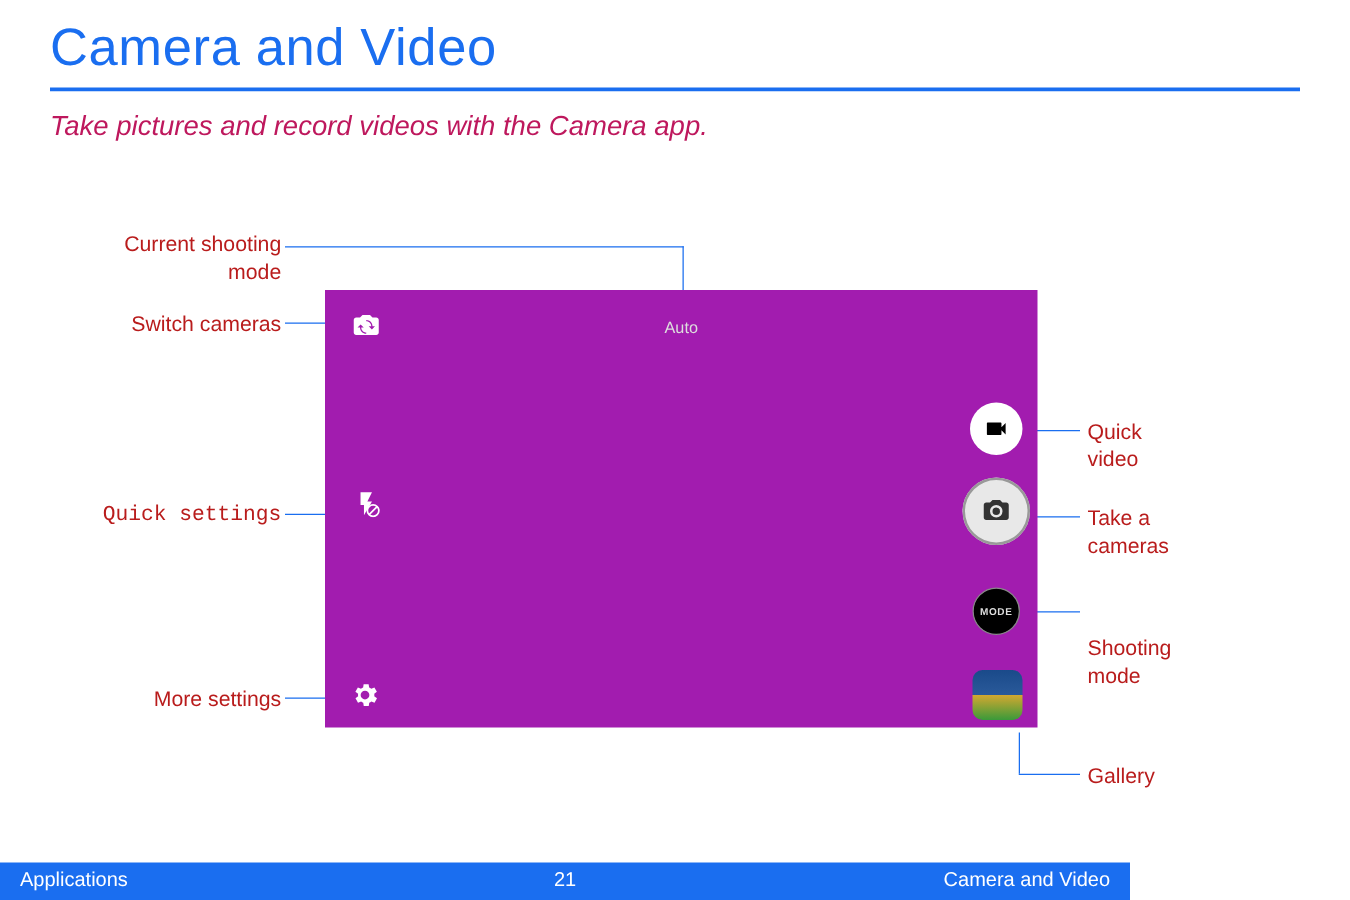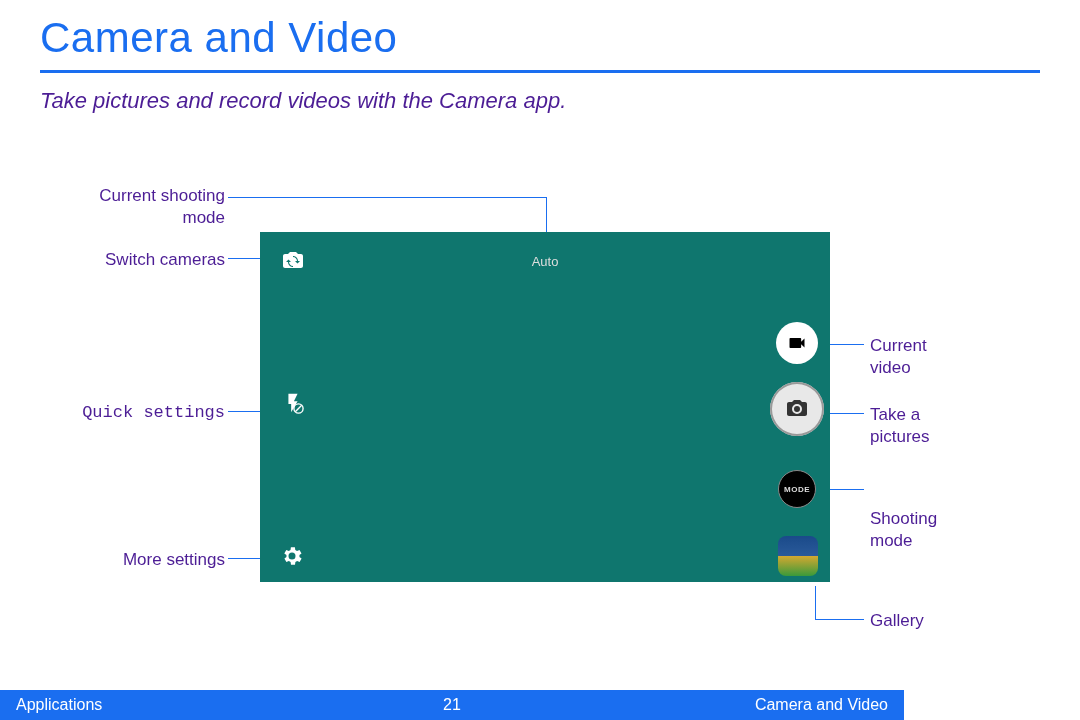--- a/index.html
+++ b/index.html
@@ -1,31 +1,31 @@
 <!DOCTYPE html>
 <html><head>
 <meta charset="utf-8">
 <style>
   * { box-sizing: border-box; margin: 0; padding: 0; }
   html, body { width: 1080px; height: 720px; font-family: Arial, Helvetica, sans-serif; background: #fff; }
   .page { position: relative; width: 904px; height: 720px; }
   .title { position: absolute; left: 40px; top: 14px; font-size: 42px; font-weight: 400; color: #1a6ef0; letter-spacing: 0.5px; }
   .title-rule { position: absolute; left: 40px; top: 70px; width: 1000px; height: 3px; background: #1a6ef0; }
-  .subtitle { position: absolute; left: 40px; top: 88px; font-size: 22px; font-style: italic; color: #4c1d95; }
-  .camera-frame { position: absolute; left: 260px; top: 232px; width: 570px; height: 350px; background: #0f766e; }
+  .subtitle { position: absolute; left: 40px; top: 88px; font-size: 22px; font-style: italic; color: #be185d; }
+  .camera-frame { position: absolute; left: 260px; top: 232px; width: 570px; height: 350px; background: #a21caf; }
   .camera-mode-label { position: absolute; left: 50%; top: 22px; transform: translateX(-50%); color: #ddd; font-size: 13px; }
   .icon { position: absolute; color: #fff; display: flex; align-items: center; justify-content: center; }
   .switch-camera-icon { left: 18px; top: 14px; width: 30px; height: 30px; }
   .flash-icon { left: 20px; top: 158px; width: 26px; height: 26px; }
   .gear-icon { left: 18px; top: 310px; width: 28px; height: 28px; }
   .record-btn { position: absolute; right: 12px; top: 90px; width: 42px; height: 42px; background: #fff; border-radius: 50%; display: flex; align-items: center; justify-content: center; }
   .shutter-btn { position: absolute; right: 6px; top: 150px; width: 54px; height: 54px; background: #e8e8e8; border-radius: 50%; display: flex; align-items: center; justify-content: center; box-shadow: 0 0 0 2px #999 inset; }
   .mode-btn { position: absolute; right: 14px; top: 238px; width: 38px; height: 38px; background: #000; border: 1px solid #888; border-radius: 50%; display: flex; align-items: center; justify-content: center; color: #ddd; font-size: 8px; font-weight: bold; letter-spacing: 0.5px; }
   .gallery-thumb { position: absolute; right: 12px; top: 304px; width: 40px; height: 40px; border-radius: 8px; background: linear-gradient(to bottom, #1a4a8a 0%, #2a5a9a 50%, #d4a830 50%, #3a9a3a 100%); }
-  .callout-label { position: absolute; font-size: 17px; color: #4c1d95; line-height: 22px; }
+  .callout-label { position: absolute; font-size: 17px; color: #b91c1c; line-height: 22px; }
   .label-right { text-align: right; }
   .callout-line { position: absolute; background: #1a6ef0; }
   .footer-bar { position: absolute; left: 0; bottom: 0; width: 100%; height: 30px; background: #1a6ef0; color: #fff; display: flex; align-items: center; font-size: 16px; padding: 0 16px; }
   .footer-left { flex: 1; text-align: left; }
   .footer-center { flex: 1; text-align: center; }
   .footer-right { flex: 1; text-align: right; }
 </style>
 </head>
 <body>
 
@@ -33,22 +33,22 @@
   <div class="title">Camera and Video</div>
   <div class="title-rule"></div>
   <div class="subtitle">Take pictures and record videos with the Camera app.</div>
 
   <div class="callout-label label-right" style="left:75px; top:185px; width:150px; white-space:pre-line;">Current shooting
 mode</div>
   <div class="callout-label label-right" style="left:80px; top:249px; width:145px;">Switch cameras</div>
   <div class="callout-label label-right" style="left:80px; top:402px; width:145px;font-family:Liberation Mono, monospace;">Quick settings</div>
   <div class="callout-label label-right" style="left:80px; top:549px; width:145px;">More settings</div>
 
-  <div class="callout-label" style="left:870px; top:335px;">Current video</div>
-  <div class="callout-label" style="left:870px; top:404px;">Take a pictures</div>
+  <div class="callout-label" style="left:870px; top:335px;">Quick video</div>
+  <div class="callout-label" style="left:870px; top:404px;">Take a cameras</div>
   <div class="callout-label" style="left:870px; top:480px;margin-top:28px;">Shooting mode</div>
   <div class="callout-label" style="left:870px; top:610px;">Gallery</div>
 
   <div class="callout-line" style="left:228px; top:197px; width:319px; height:1px;"></div>
   <div class="callout-line" style="left:546px; top:197px; width:1px; height:53px;"></div>
 
   <div class="callout-line" style="left:228px; top:258px; width:46px; height:1px;"></div>
 
   <div class="callout-line" style="left:228px; top:411px; width:46px; height:1px;"></div>
 

